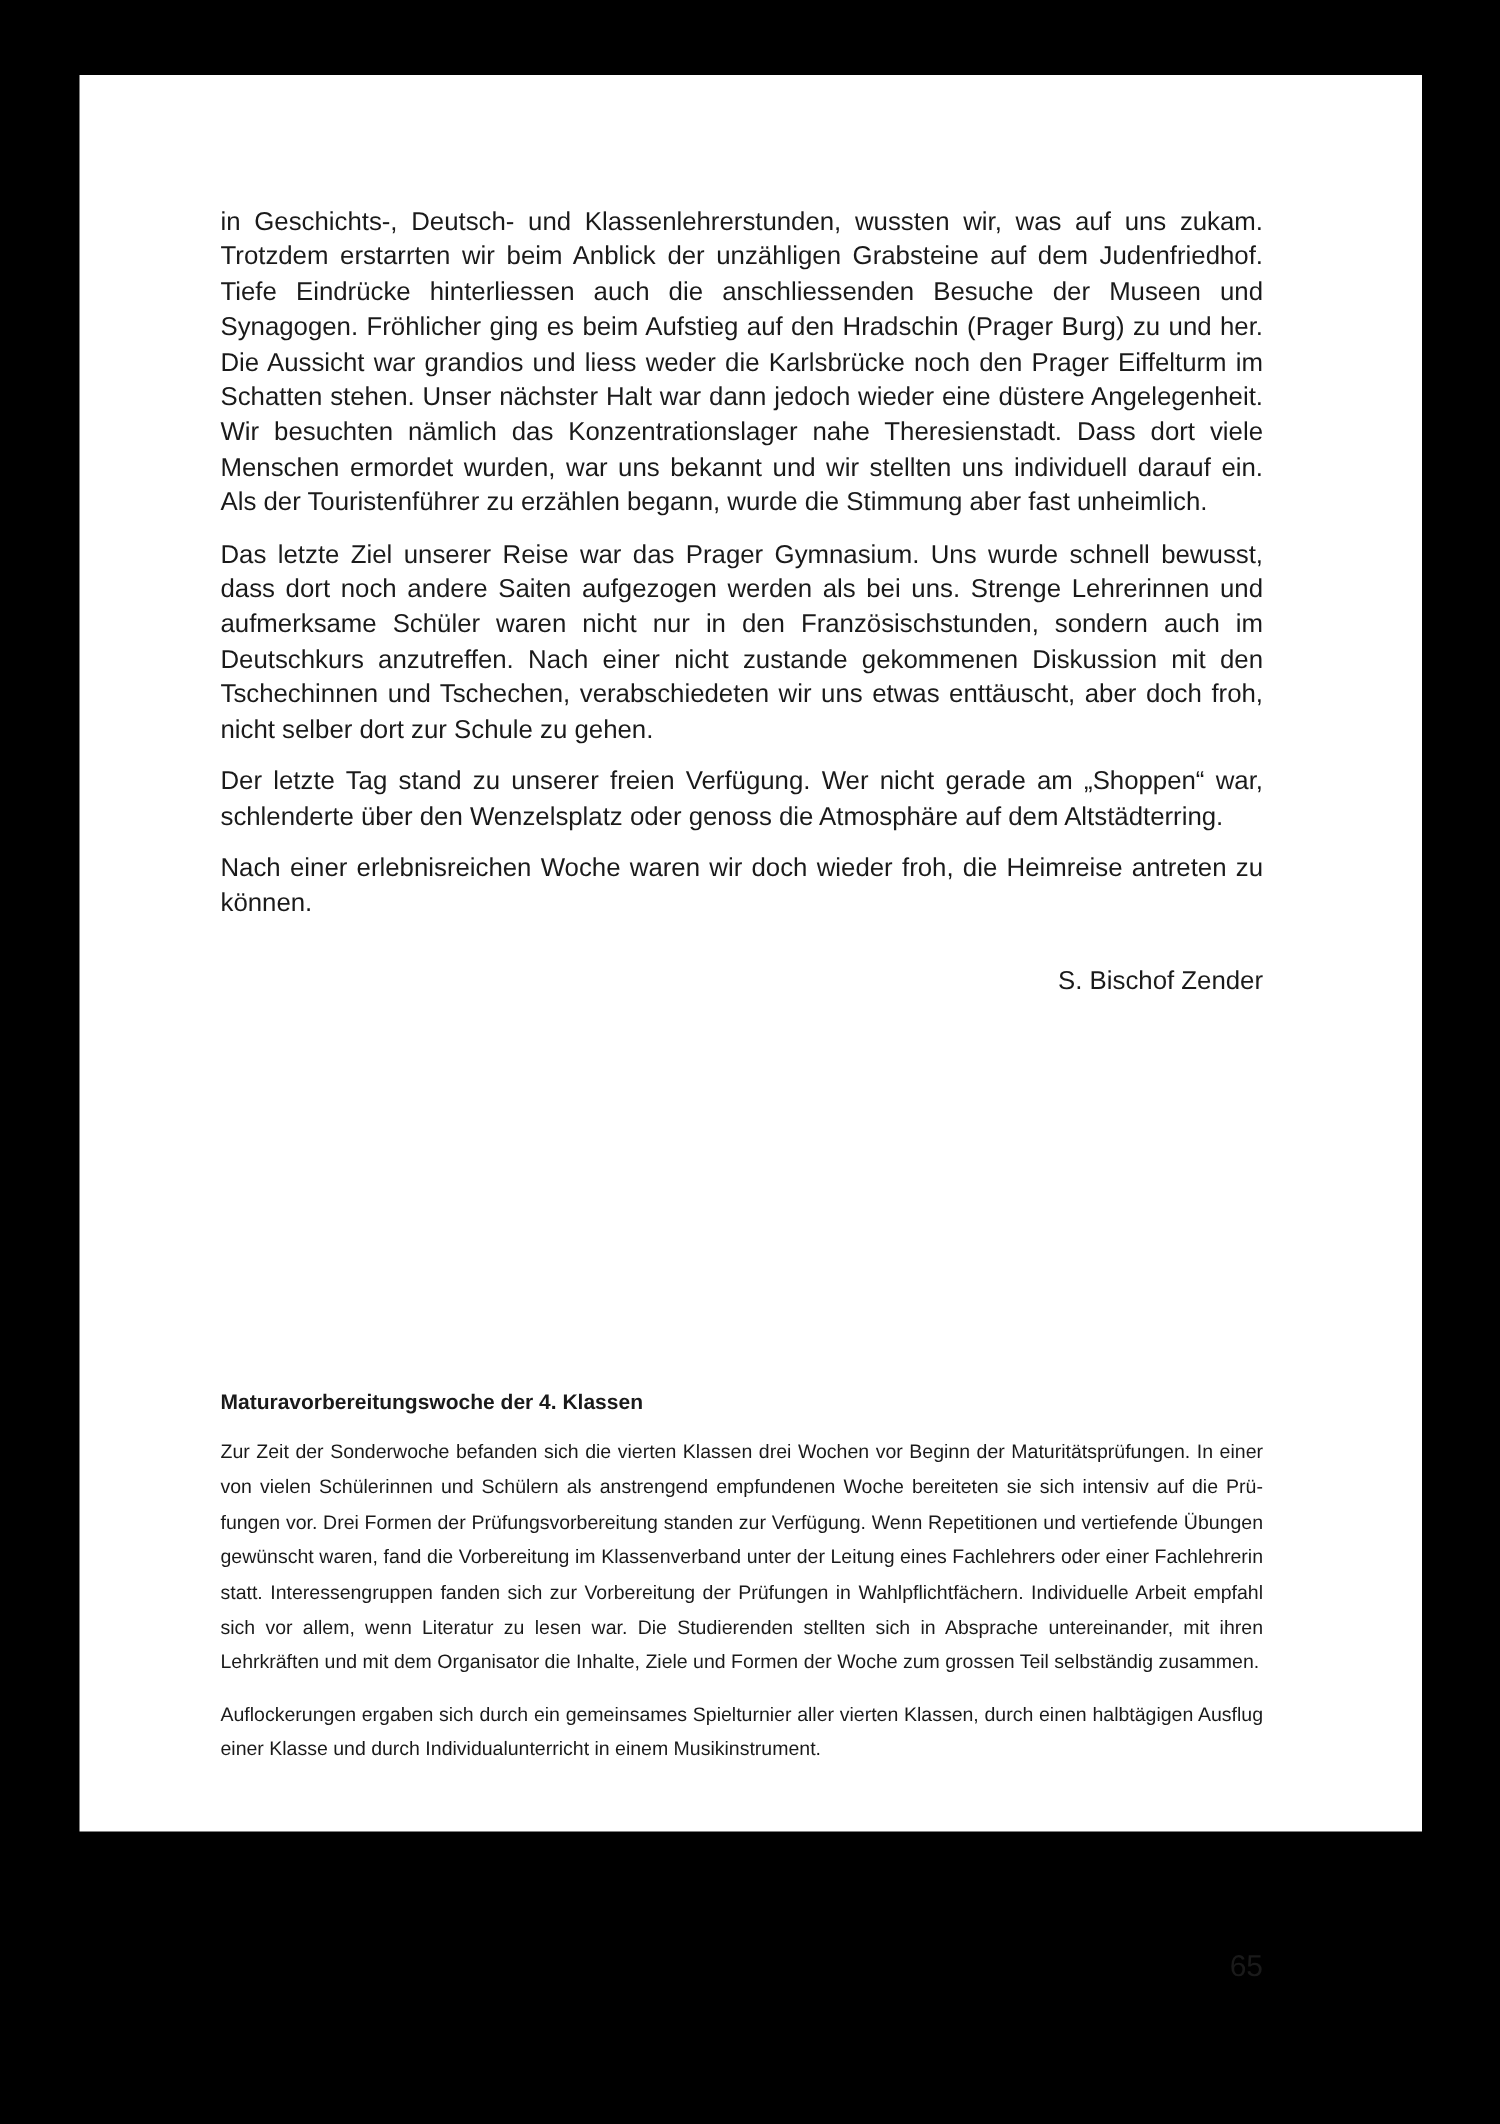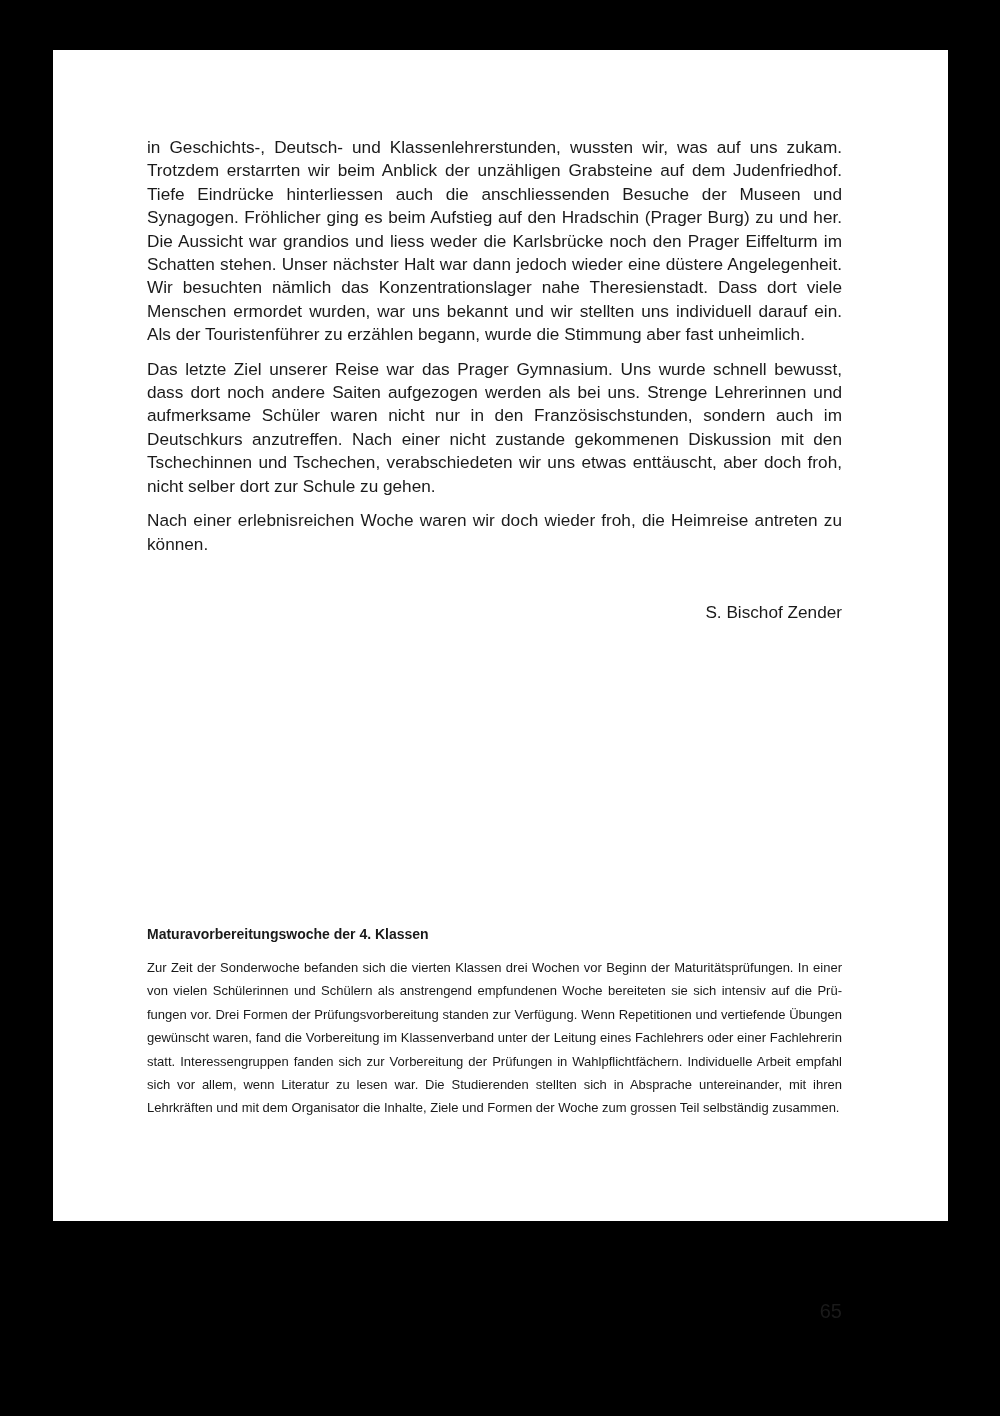--- a/index.html
+++ b/index.html
@@ -28,21 +28,21 @@
       line-height: 23.4px;
       color: #1a1a1a;
     }
     .para {
       margin: 0 0 11px 0;
       text-align: justify;
       hyphens: manual;
     }
     .signature {
       text-align: right;
-      margin-top: 45px;
+      margin-top: 28px;
     }
     .heading {
       position: absolute;
       left: 94px;
       top: 873px;
       width: 695px;
       font-family: "Liberation Sans", sans-serif;
       font-size: 14px;
       font-weight: bold;
       line-height: 23.4px;
@@ -69,24 +69,26 @@
     }
   </style>
 </head>
 <body>
 
 <div class="page">
 
   <div class="content">
     <p class="para">in Geschichts-, Deutsch- und Klassenlehrerstunden, wussten wir, was auf uns zukam. Trotzdem erstarrten wir beim Anblick der unzähligen Grabsteine auf dem Judenfriedhof. Tiefe Eindrücke hinterliessen auch die anschliessenden Besuche der Museen und Synagogen. Fröhlicher ging es beim Aufstieg auf den Hradschin (Prager Burg) zu und her. Die Aussicht war grandios und liess weder die Karlsbrücke noch den Prager Eiffelturm im Schatten stehen. Unser nächster Halt war dann jedoch wieder eine düstere Angelegenheit. Wir besuchten näm­lich das Konzentrationslager nahe Theresienstadt. Dass dort viele Menschen ermordet wurden, war uns bekannt und wir stellten uns individuell darauf ein. Als der Touristenführer zu erzählen begann, wurde die Stimmung aber fast un­heimlich.</p>
     <p class="para">Das letzte Ziel unserer Reise war das Prager Gymnasium. Uns wurde schnell bewusst, dass dort noch andere Saiten aufgezogen werden als bei uns. Strenge Lehrerinnen und aufmerksame Schüler waren nicht nur in den Franzö­sischstunden, sondern auch im Deutschkurs anzutreffen. Nach einer nicht zu­stande gekommenen Diskussion mit den Tschechinnen und Tschechen, verab­schiedeten wir uns etwas enttäuscht, aber doch froh, nicht selber dort zur Schule zu gehen.</p>
+    <p class="para">Der letzte Tag stand zu unserer freien Verfügung. Wer nicht gerade am „Shop­pen“ war, schlenderte über den Wenzelsplatz oder genoss die Atmosphäre auf dem Altstädterring.</p>
     <p class="para">Nach einer erlebnisreichen Woche waren wir doch wieder froh, die Heimreise antreten zu können.</p>
     <div class="signature">S. Bischof Zender</div>
   </div>
 
   <h2 class="heading">Maturavorbereitungswoche der 4. Klassen</h2>
 
   <div class="content2">
     <p class="para">Zur Zeit der Sonderwoche befanden sich die vierten Klassen drei Wochen vor Beginn der Maturitätsprüfungen. In einer von vielen Schülerinnen und Schülern als anstrengend empfundenen Woche bereiteten sie sich intensiv auf die Prü­fungen vor. Drei Formen der Prüfungsvorbereitung standen zur Verfügung. Wenn Repetitionen und vertiefende Übungen gewünscht waren, fand die Vor­bereitung im Klassenverband unter der Leitung eines Fachlehrers oder einer Fachlehrerin statt. Interessengruppen fanden sich zur Vorbereitung der Prüfun­gen in Wahlpflichtfächern. Individuelle Arbeit empfahl sich vor allem, wenn Lite­ratur zu lesen war. Die Studierenden stellten sich in Absprache untereinander, mit ihren Lehrkräften und mit dem Organisator die Inhalte, Ziele und Formen der Woche zum grossen Teil selbständig zusammen.</p>
+    <p class="para">Auflockerungen ergaben sich durch ein gemeinsames Spielturnier aller vierten Klassen, durch einen halbtägigen Ausflug einer Klasse und durch Individual­unterricht in einem Musikinstrument.</p>
   </div>
 
   <div class="page-number">65</div>
 </div>
 
 </body></html>

